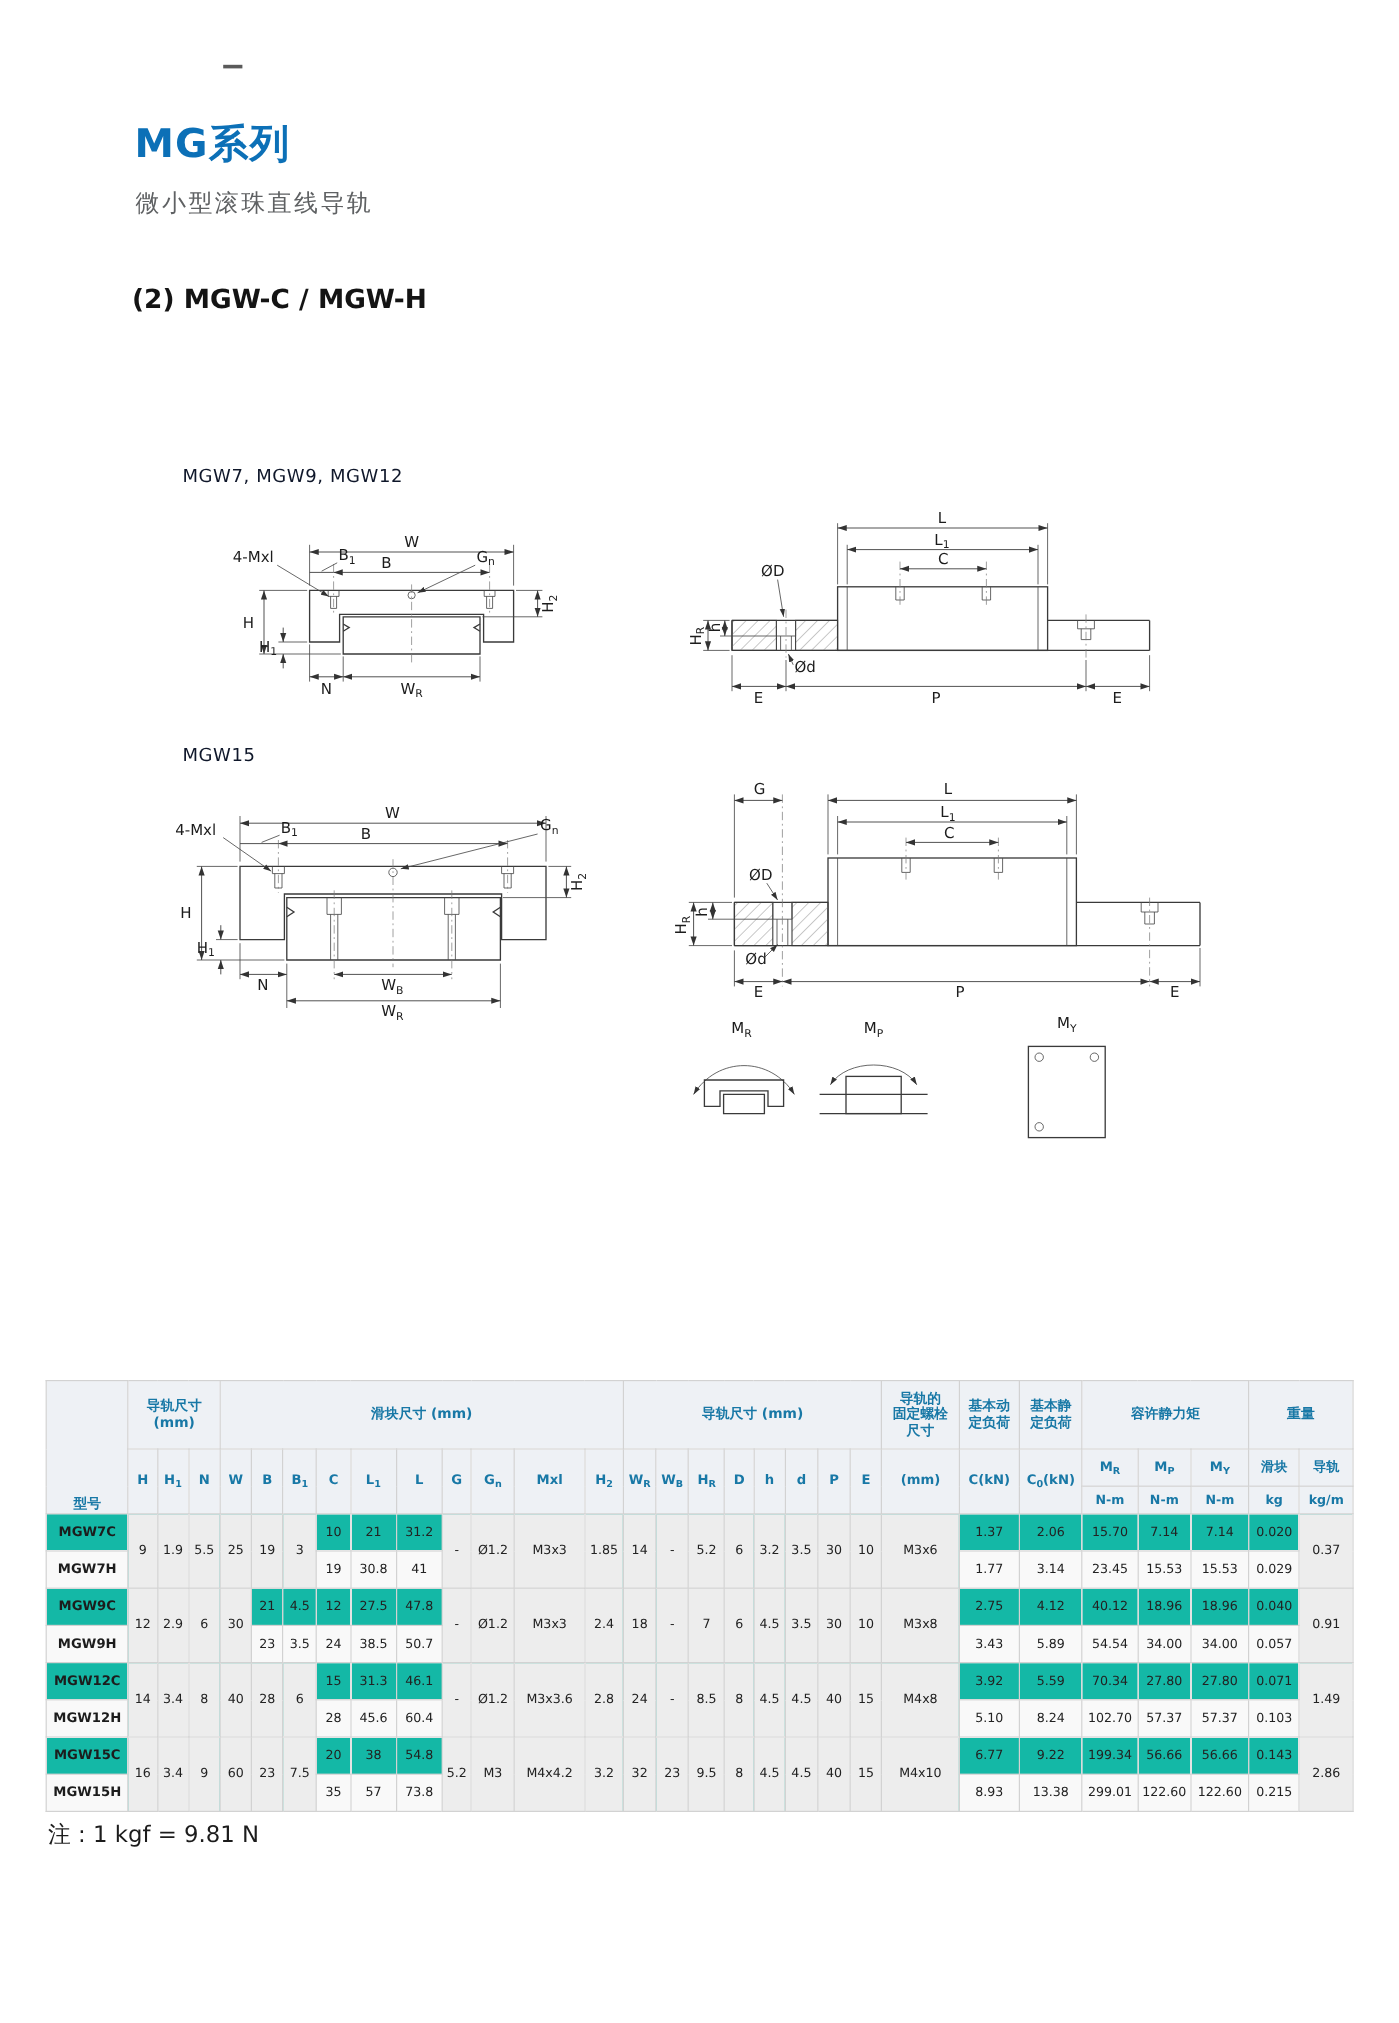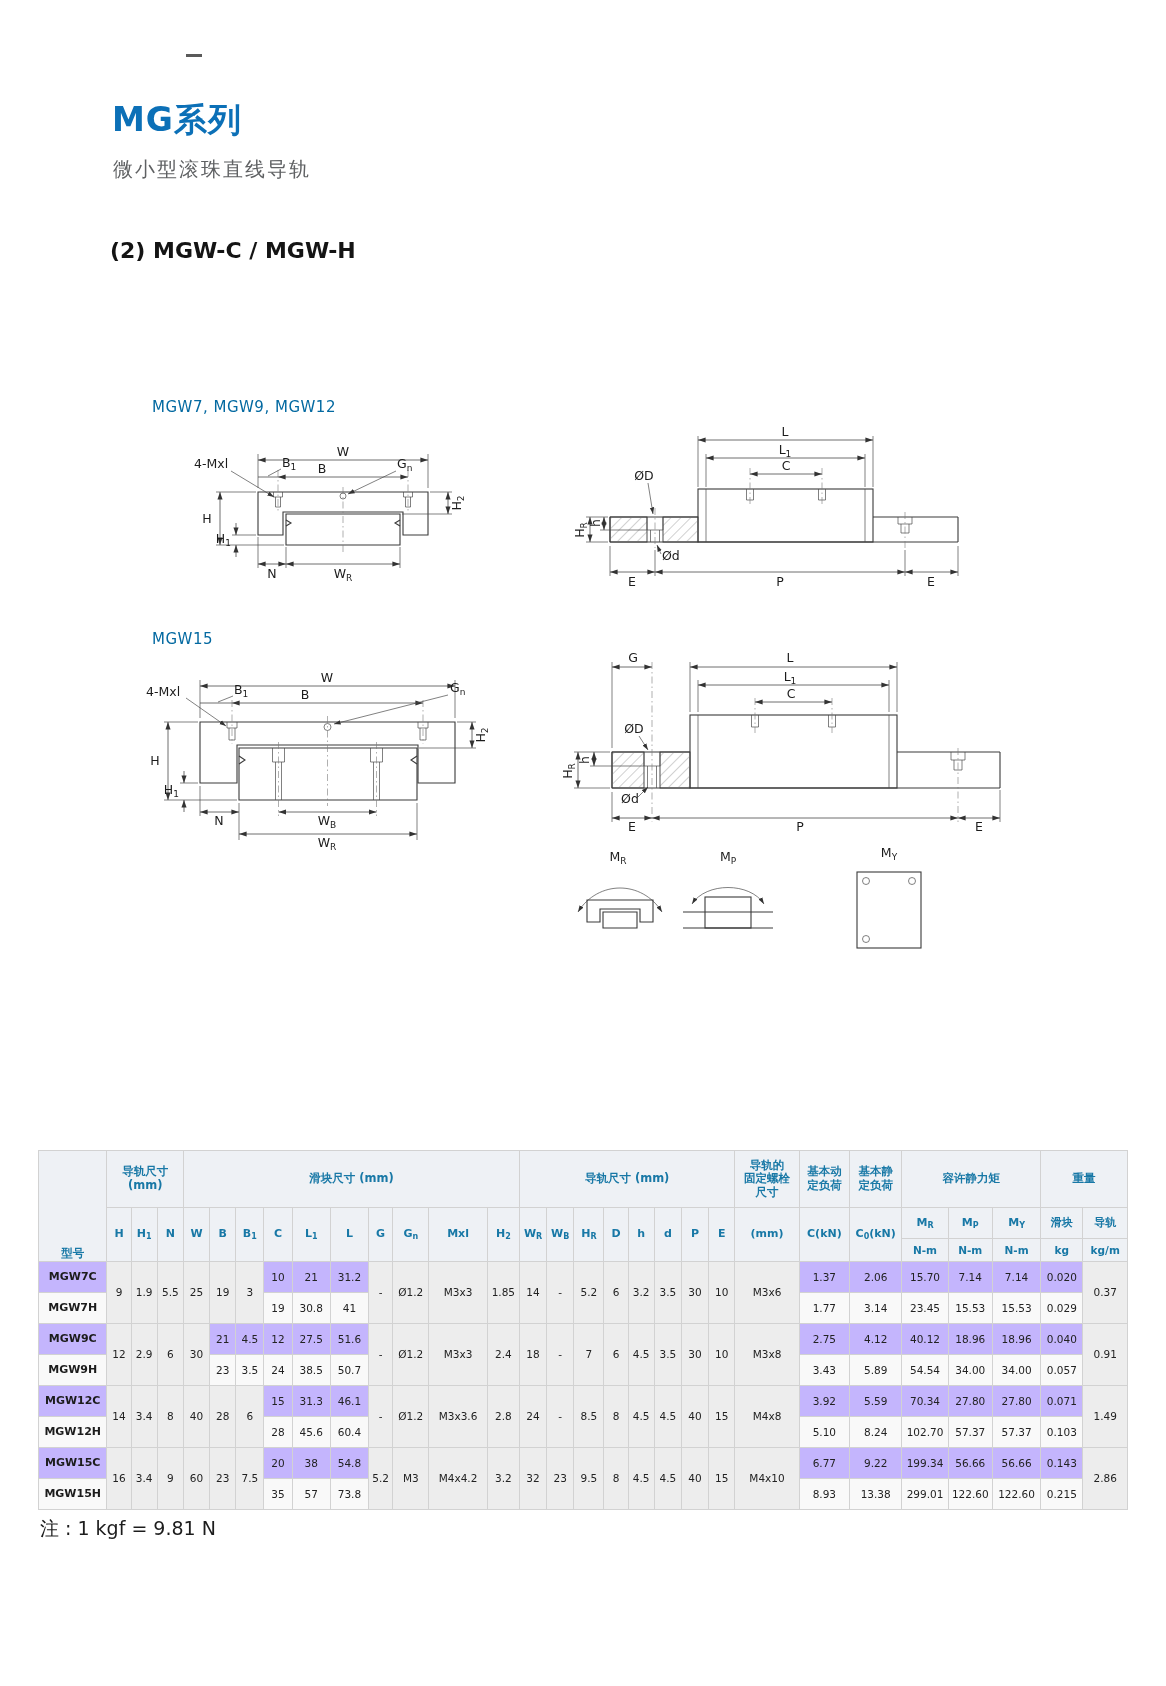--- a/index.html
+++ b/index.html
@@ -2,21 +2,21 @@
 <html><head>
 <meta charset="utf-8">
 <style>
   html,body{margin:0;padding:0;background:#ffffff;}
   .page{position:relative;width:1166px;height:1686px;background:#ffffff;overflow:hidden;
         font-family:"DejaVu Sans","Liberation Sans",sans-serif;color:#222;}
   .abs{position:absolute;}
   .page-title{left:112px;top:98px;font-size:33px;font-weight:bold;color:#0c70b7;letter-spacing:1px;}
   .page-subtitle{left:113px;top:156px;font-size:20px;color:#5f6163;letter-spacing:2px;}
   .section-title{left:110px;top:238px;font-size:22px;font-weight:bold;color:#141414;}
-  .draw-caption{font-size:15px;color:#0369a1;letter-spacing:0.5px;margin-top:10px;}
+  .draw-caption{font-size:15px;color:#0f172a;letter-spacing:0.5px;}
   .artifact{left:186px;top:54px;width:16px;height:3px;background:#5a5a5a;}
   .note{left:40px;top:1516px;font-size:19px;color:#1c1c1c;}
 
   
   svg.draw{position:absolute;left:0;top:0;pointer-events:none;}
   .ln{stroke:#3a3a3a;stroke-width:1.1;fill:none;}
   .thin{stroke:#4a4a4a;stroke-width:0.7;fill:none;}
   .dim{stroke:#4a4a4a;stroke-width:0.8;fill:none;}
   .cl{stroke:#7a7a7a;stroke-width:0.6;fill:none;stroke-dasharray:7 3 1.5 3;}
   .ht{fill:url(#hp);stroke:#3a3a3a;stroke-width:0.9;}
@@ -28,21 +28,21 @@
   table.spec{border-collapse:collapse;table-layout:fixed;width:1090px;font-size:10.5px;color:#222;}
   table.spec th,table.spec td{border:1px solid #d2d2d2;text-align:center;padding:0;line-height:1.18;overflow:hidden;}
   table.spec{border-top:1px solid #9a9a9a;border-bottom:1px solid #9a9a9a;}
   table.spec thead th{background:#eef1f5;color:#1878a6;font-weight:bold;font-size:11.5px;}
   table.spec thead tr.r1 th{height:56px;}
   table.spec thead tr.r2 th{height:30px;font-size:11px;}
   table.spec thead tr.r3 th{height:22px;font-size:10.5px;font-weight:bold;}
   .gh{white-space:pre-line;}
   th.model-h{text-align:left;vertical-align:bottom;padding:0 0 10px 8px;font-size:12px;}
   table.spec tbody tr{height:31px;}
-  tr.rc{background:#c4b5fd;}
+  tr.rc{background:#14b8a6;}
   tr.rh{background:#f9f9f9;}
   table.spec td[rowspan]{background:#ededed;}
   td.model{text-align:left;padding-left:7px;font-weight:bold;font-size:11px;color:#1c1c1c;background:inherit;}
   sub{font-size:8px;vertical-align:-2px;line-height:0;}
 </style>
 </head>
 <body>
 
 <div class="page">
 
@@ -418,21 +418,21 @@
         <tr class="rc">
           <td class="model">MGW9C</td>
           <td rowspan="2">12</td>
           <td rowspan="2">2.9</td>
           <td rowspan="2">6</td>
           <td rowspan="2">30</td>
           <td>21</td>
           <td>4.5</td>
           <td>12</td>
           <td>27.5</td>
-          <td>51.6</td>
+          <td>47.8</td>
           <td rowspan="2">-</td>
           <td rowspan="2">Ø1.2</td>
           <td rowspan="2">M3x3</td>
           <td rowspan="2">2.4</td>
           <td rowspan="2">18</td>
           <td rowspan="2">-</td>
           <td rowspan="2">7</td>
           <td rowspan="2">6</td>
           <td rowspan="2">4.5</td>
           <td rowspan="2">3.5</td>

